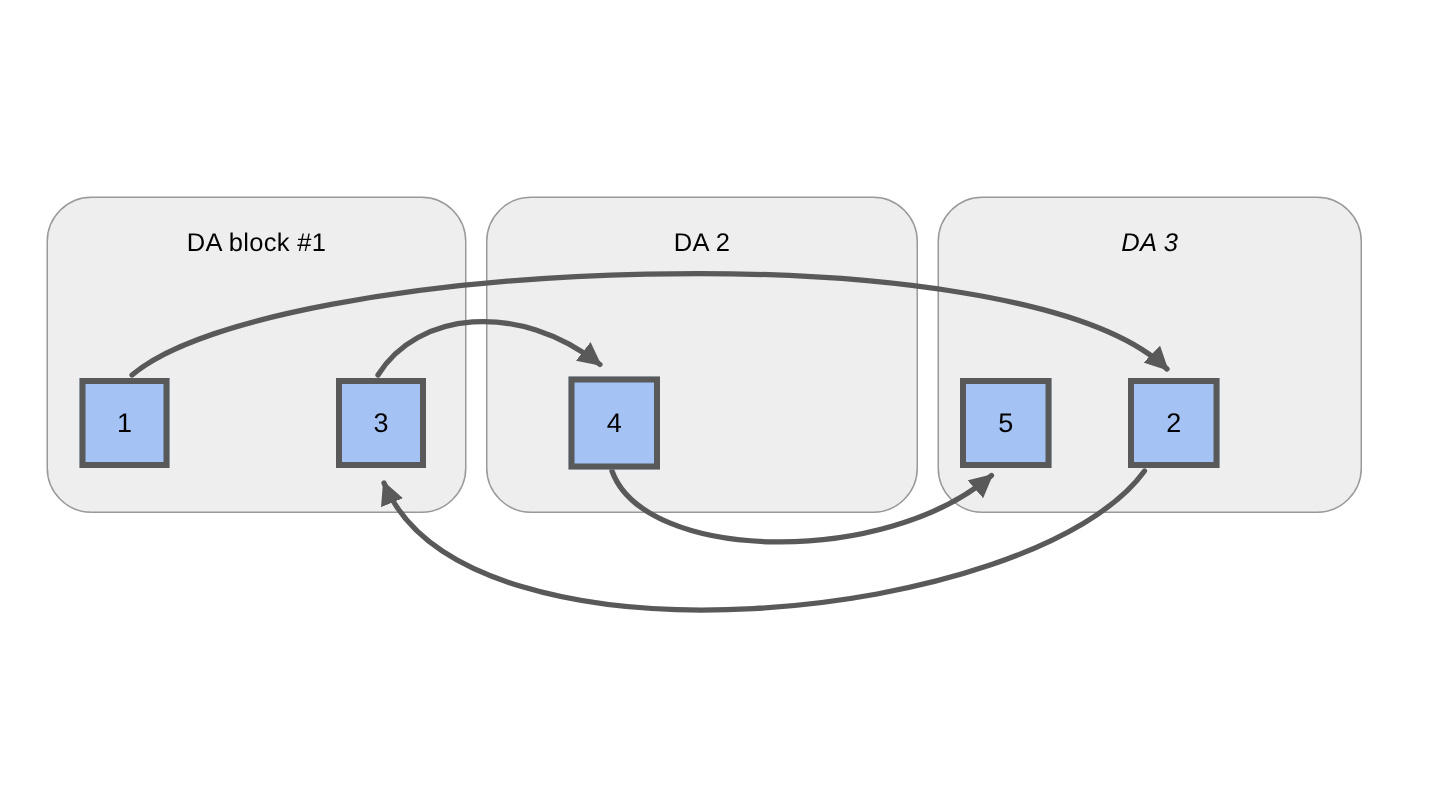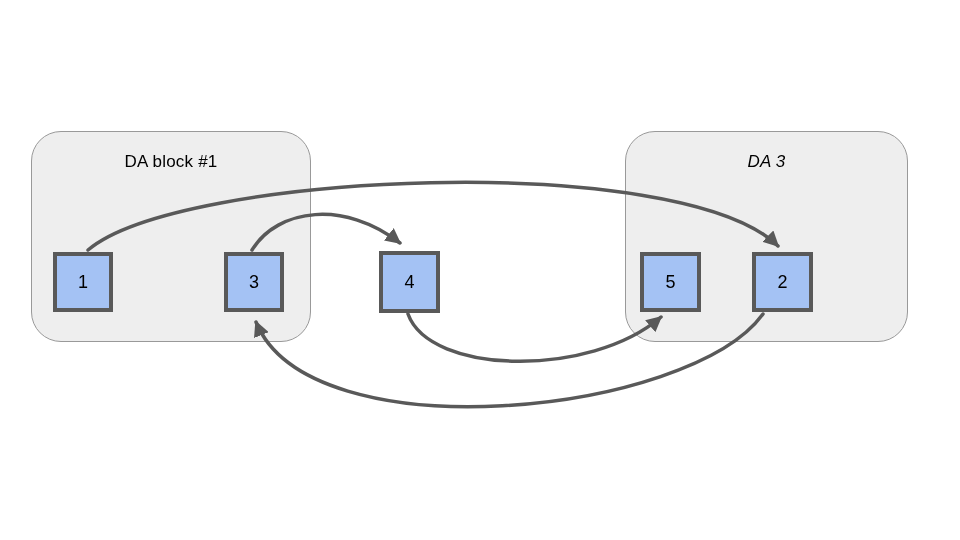--- a/index.html
+++ b/index.html
@@ -74,20 +74,23 @@
   .node-2 { left: 752px; top: 252px; width: 61px; }
 </style>
 </head>
 <body>
 
 <div class="canvas">
 
   <div class="block block-1">
     <div class="block-title">DA block #1</div>
   </div>
+  <div class="block block-2">
+    <div class="block-title">DA 2</div>
+  </div>
   <div class="block block-3">
     <div class="block-title">DA 3</div>
   </div>
 
   <svg class="edges" viewBox="0 0 960 540" xmlns="http://www.w3.org/2000/svg">
     <defs>
       <marker id="arrow" viewBox="0 0 10 10" refX="9" refY="5" markerWidth="4.5" markerHeight="4.5" orient="auto-start-reverse">
         <path class="arrowhead" d="M 0 0 L 10 5 L 0 10 z"></path>
       </marker>
     </defs>

